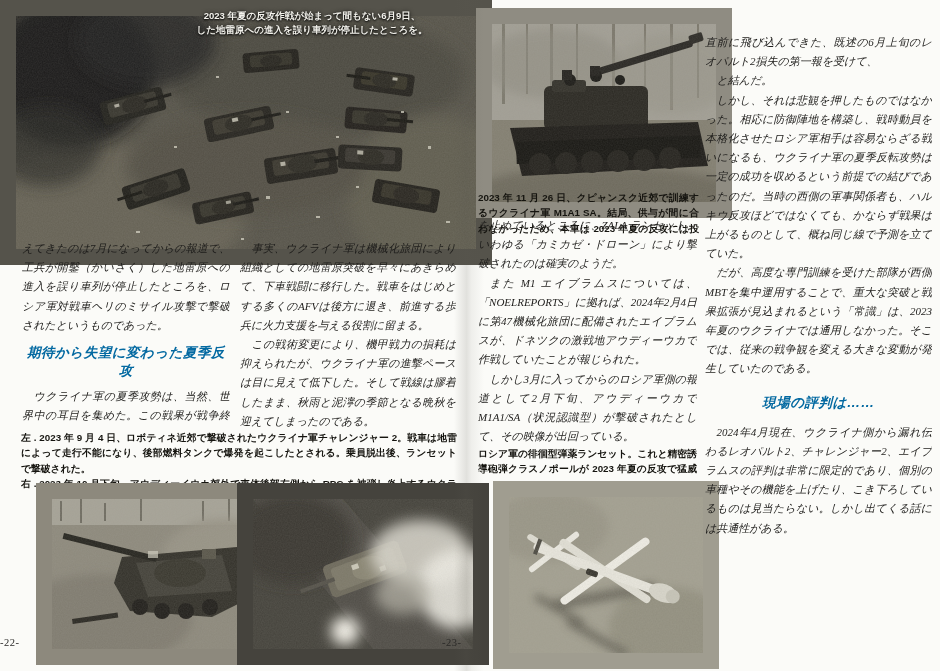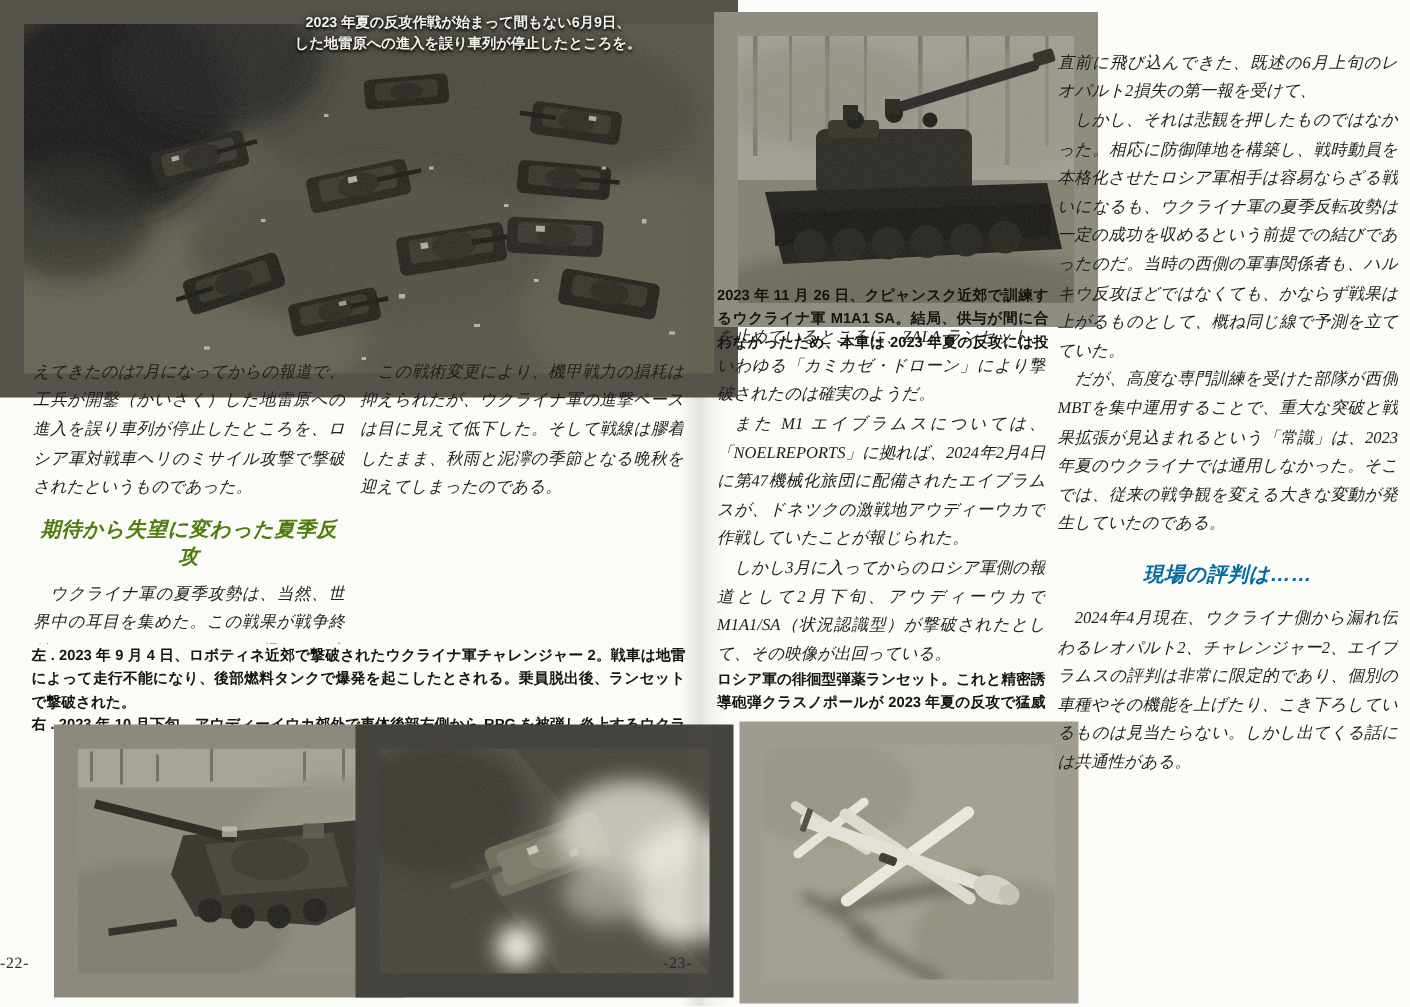--- a/index.html
+++ b/index.html
@@ -26,21 +26,21 @@
     font-weight:bold;font-size:9.5px;line-height:14px;color:#f3f2ec;
     text-shadow:0 1px 2px rgba(0,0,0,.95),0 0 4px rgba(0,0,0,.7);
   }
   .col{position:absolute;text-align:justify;overflow:hidden;font-style:italic;}
   .body{margin:0;font-size:11px;line-height:19.2px;}
   .ind{text-indent:1.05em;}
   .col-l1{left:22px;top:239px;width:208px;height:190px;}
   .col-l2{left:240px;top:239px;width:216px;height:190px;}
   .heading{
     margin:9px 0 7px 0;text-align:center;font-size:13.5px;letter-spacing:.5px;
-    font-family:"Liberation Sans","DejaVu Sans",sans-serif;font-weight:bold;color:#4d7c0f;
+    font-family:"Liberation Sans","DejaVu Sans",sans-serif;font-weight:bold;color:#0369a1;
   }
   .caption{
     font-family:"Liberation Sans","DejaVu Sans",sans-serif;font-weight:bold;
     font-size:9.8px;line-height:15.4px;color:#15140f;text-align:justify;
   }
   .mid-caption{position:absolute;left:21px;top:430px;width:436px;height:64px;overflow:hidden;}
   .mid-caption p{margin:0;}
   .photo-bottom-a{left:36px;top:483px;width:201px;height:150px;background:#8d897d;}
   .photo-bottom-b{left:237px;top:483px;width:220px;height:150px;background:#45433d;}
   .pagenum{
@@ -184,20 +184,21 @@
     </figure>
 
     <div class="col col-l1">
       <p class="body">えてきたのは7月になってからの報道で、工兵が開鑿（かいさく）した地雷原への進入を誤り車列が停止したところを、ロシア軍対戦車ヘリのミサイル攻撃で撃破されたというものであった。</p>
       <h2 class="heading">期待から失望に変わった夏季反攻</h2>
       <p class="body ind">ウクライナ軍の夏季攻勢は、当然、世界中の耳目を集めた。この戦果が戦争終結へのマイルストーンとなり得ると、多くの軍事、国際関係専門家が予測していたからだ。</p>
 
     </div>
 
     <div class="col col-l2">
+      <p class="body ind">事実、ウクライナ軍は機械化旅団により組織としての地雷原突破を早々にあきらめて、下車戦闘に移行した。戦車をはじめとする多くのAFVは後方に退き、前進する歩兵に火力支援を与える役割に留まる。</p>
       <p class="body ind">この戦術変更により、機甲戦力の損耗は抑えられたが、ウクライナ軍の進撃ペースは目に見えて低下した。そして戦線は膠着したまま、秋雨と泥濘の季節となる晩秋を迎えてしまったのである。</p>
 
     </div>
 
     <div class="mid-caption caption">
       <p>左 . 2023 年 9 月 4 日、ロボティネ近郊で撃破されたウクライナ軍チャレンジャー 2。戦車は地雷によって走行不能になり、後部燃料タンクで爆発を起こしたとされる。乗員脱出後、ランセットで撃破された。</p>
       <p>右 . 2023 年 10 月下旬、アウディーイウカ郊外で車体後部左側から RPG を被弾し炎上するウクライナ軍第 47 独立機械化旅団のレオパルト 2A6。前ページ上の写真と違って砲塔側面にスラットアーマが取り付けられている。</p>
     </div>
 
     <figure class="photo photo-bottom-a">
@@ -380,20 +381,21 @@
             <rect x="78" y="77" width="12" height="6" rx="2" fill="#35332c"></rect>
             <rect x="22" y="66" width="4" height="16" fill="#4a4840"></rect>
           </g>
         </g>
         <rect width="194" height="156" filter="url(#grE)" opacity="0.5"></rect>
       </svg>
     </figure>
 
     <div class="col col-r2">
       <p class="body">直前に飛び込んできた、既述の6月上旬のレオパルト2損失の第一報を受けて、</p>
+      <p class="body ind">と結んだ。</p>
       <p class="body ind">しかし、それは悲観を押したものではなかった。相応に防御陣地を構築し、戦時動員を本格化させたロシア軍相手は容易ならざる戦いになるも、ウクライナ軍の夏季反転攻勢は一定の成功を収めるという前提での結びであったのだ。当時の西側の軍事関係者も、ハルキウ反攻ほどではなくても、かならず戦果は上がるものとして、概ね同じ線で予測を立てていた。</p>
       <p class="body ind">だが、高度な専門訓練を受けた部隊が西側MBTを集中運用することで、重大な突破と戦果拡張が見込まれるという「常識」は、2023年夏のウクライナでは通用しなかった。そこでは、従来の戦争観を変える大きな変動が発生していたのである。</p>
       <h2 class="heading2">現場の評判は……</h2>
       <p class="body ind">2024年4月現在、ウクライナ側から漏れ伝わるレオパルト2、チャレンジャー2、エイブラムスの評判は非常に限定的であり、個別の車種やその機能を上げたり、こき下ろしているものは見当たらない。しかし出てくる話には共通性がある。</p>
 
     </div>
 
     <div class="pagenum pagenum-right">-23-</div>
   </section>
 </div>

